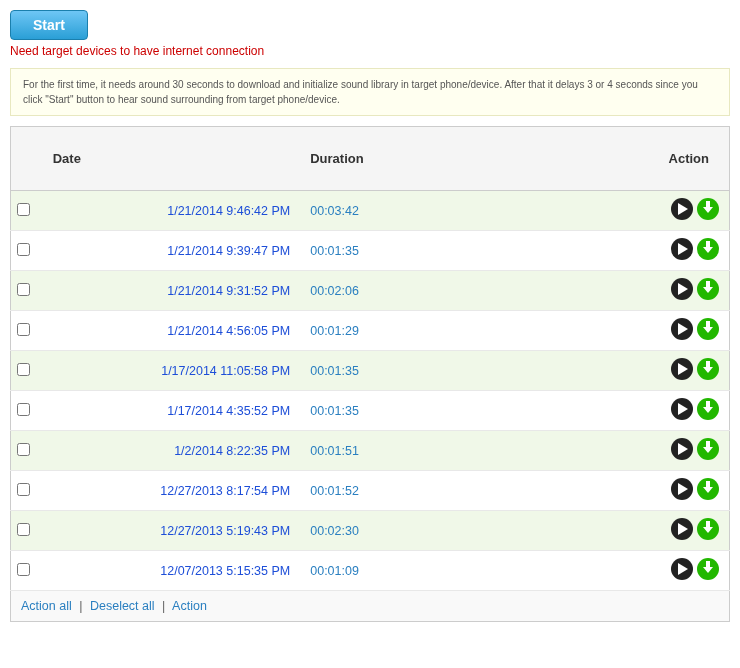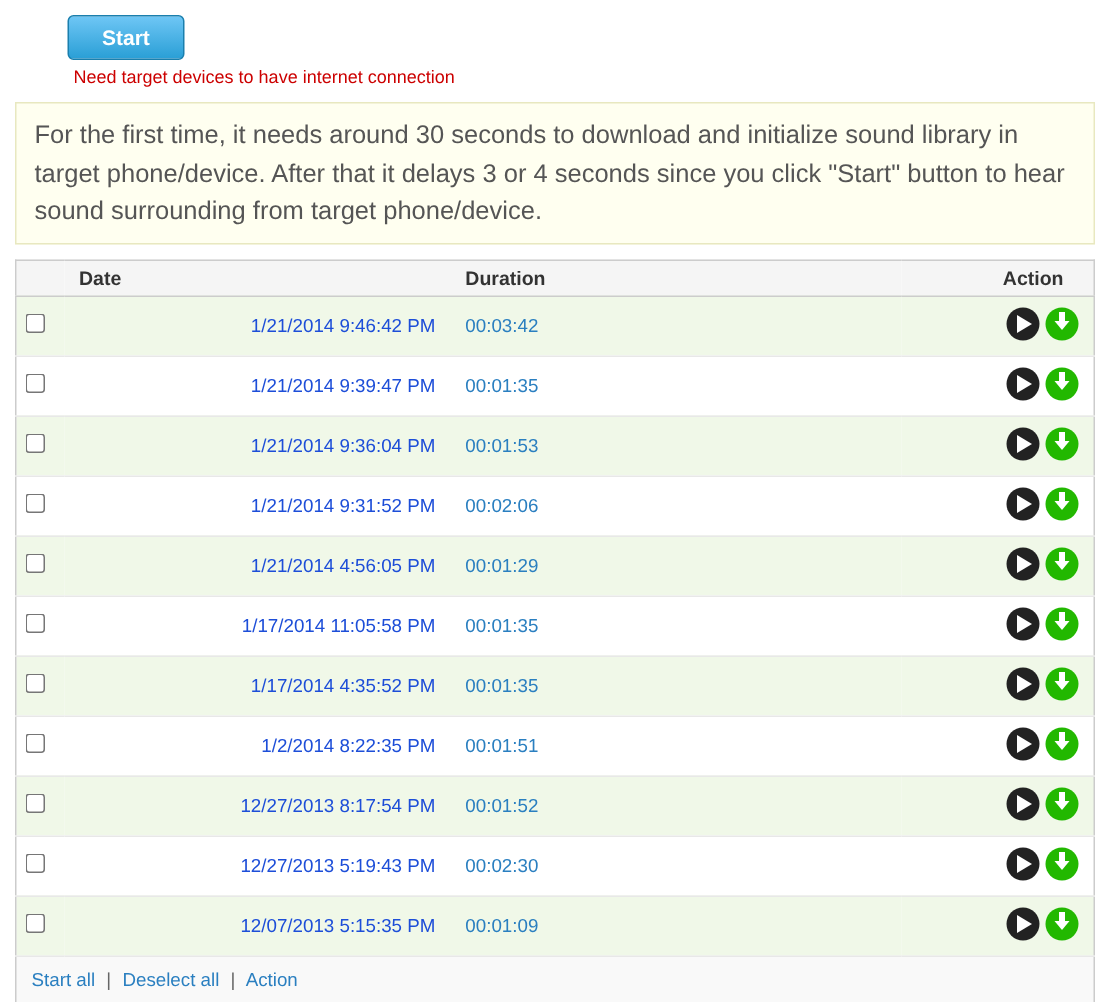--- a/index.html
+++ b/index.html
@@ -21,43 +21,42 @@
       font-size: 14px;
       font-weight: bold;
       cursor: pointer;
     }
 
     .warning-text {
       color: #c00;
       font-size: 12px;
       margin-top: 4px;
       margin-bottom: 10px;
-      margin-left: 39px;
     }
 
     .info-box {
       background: #fffff0;
       border: 1px solid #e8e8c0;
       padding: 8px 12px;
-      font-size: 17px;
+      font-size: 10px;
       color: #555;
       line-height: 1.5;
       margin-bottom: 10px;
     }
 
     .data-table {
       width: 100%;
       border-collapse: collapse;
       border: 1px solid #ccc;
     }
     .data-table thead tr {
       background: #f5f5f5;
     }
     .data-table thead th {
-      padding: 4px 10px;
+      padding: 24px 10px;
       text-align: left;
       font-weight: bold;
       font-size: 13px;
       border-bottom: 1px solid #ccc;
       color: #333;
     }
     .data-table thead th.action-col {
       text-align: right;
       padding-right: 20px;
     }
@@ -168,21 +167,21 @@
       margin: 0 4px;
     }
 
     input[type="checkbox"] {
       cursor: pointer;
     }
   </style>
 </head>
 <body>
 
-<div style="margin-bottom:4px;margin-left:35px;">
+<div style="margin-bottom:4px;">
   <button class="start-btn">Start</button>
 </div>
 
 <div class="warning-text">Need target devices to have internet connection</div>
 
 <div class="info-box">For the first time, it needs around 30 seconds to download and initialize sound library in target phone/device. After that it delays 3 or 4 seconds since you click "Start" button to hear sound surrounding from target phone/device.</div>
 
 <table class="data-table">
   <thead>
     <tr>
@@ -206,29 +205,20 @@
         <td class="check-col"><input type="checkbox" style=""></td>
         <td class="date-col">1/21/2014 9:39:47 PM</td>
         <td class="duration-col">00:01:35</td>
         <td class="action-col"><div class="action-icons">
             <span class="play-icon" title="Play"></span>
             <span class="download-icon" title="Download"></span>
           </div></td>
       </tr>
       <tr>
         <td class="check-col"><input type="checkbox" style=""></td>
-        <td class="date-col">1/21/2014 9:36:04 PM</td>
-        <td class="duration-col">00:01:53</td>
-        <td class="action-col"><div class="action-icons">
-            <span class="play-icon" title="Play"></span>
-            <span class="download-icon" title="Download"></span>
-          </div></td>
-      </tr>
-      <tr>
-        <td class="check-col"><input type="checkbox" style=""></td>
         <td class="date-col">1/21/2014 9:31:52 PM</td>
         <td class="duration-col">00:02:06</td>
         <td class="action-col"><div class="action-icons">
             <span class="play-icon" title="Play"></span>
             <span class="download-icon" title="Download"></span>
           </div></td>
       </tr>
       <tr>
         <td class="check-col"><input type="checkbox" style=""></td>
         <td class="date-col">1/21/2014 4:56:05 PM</td>
@@ -289,18 +279,18 @@
         <td class="duration-col">00:01:09</td>
         <td class="action-col"><div class="action-icons">
             <span class="play-icon" title="Play"></span>
             <span class="download-icon" title="Download"></span>
           </div></td>
       </tr>
     </tbody>
 </table>
 
 <div class="footer-links">
-  <a href="#">Start all</a>
+  <a href="#">Action all</a>
   <span>|</span>
   <a href="#">Deselect all</a>
   <span>|</span>
   <a href="#">Action</a>
 </div>
 
 </body></html>

